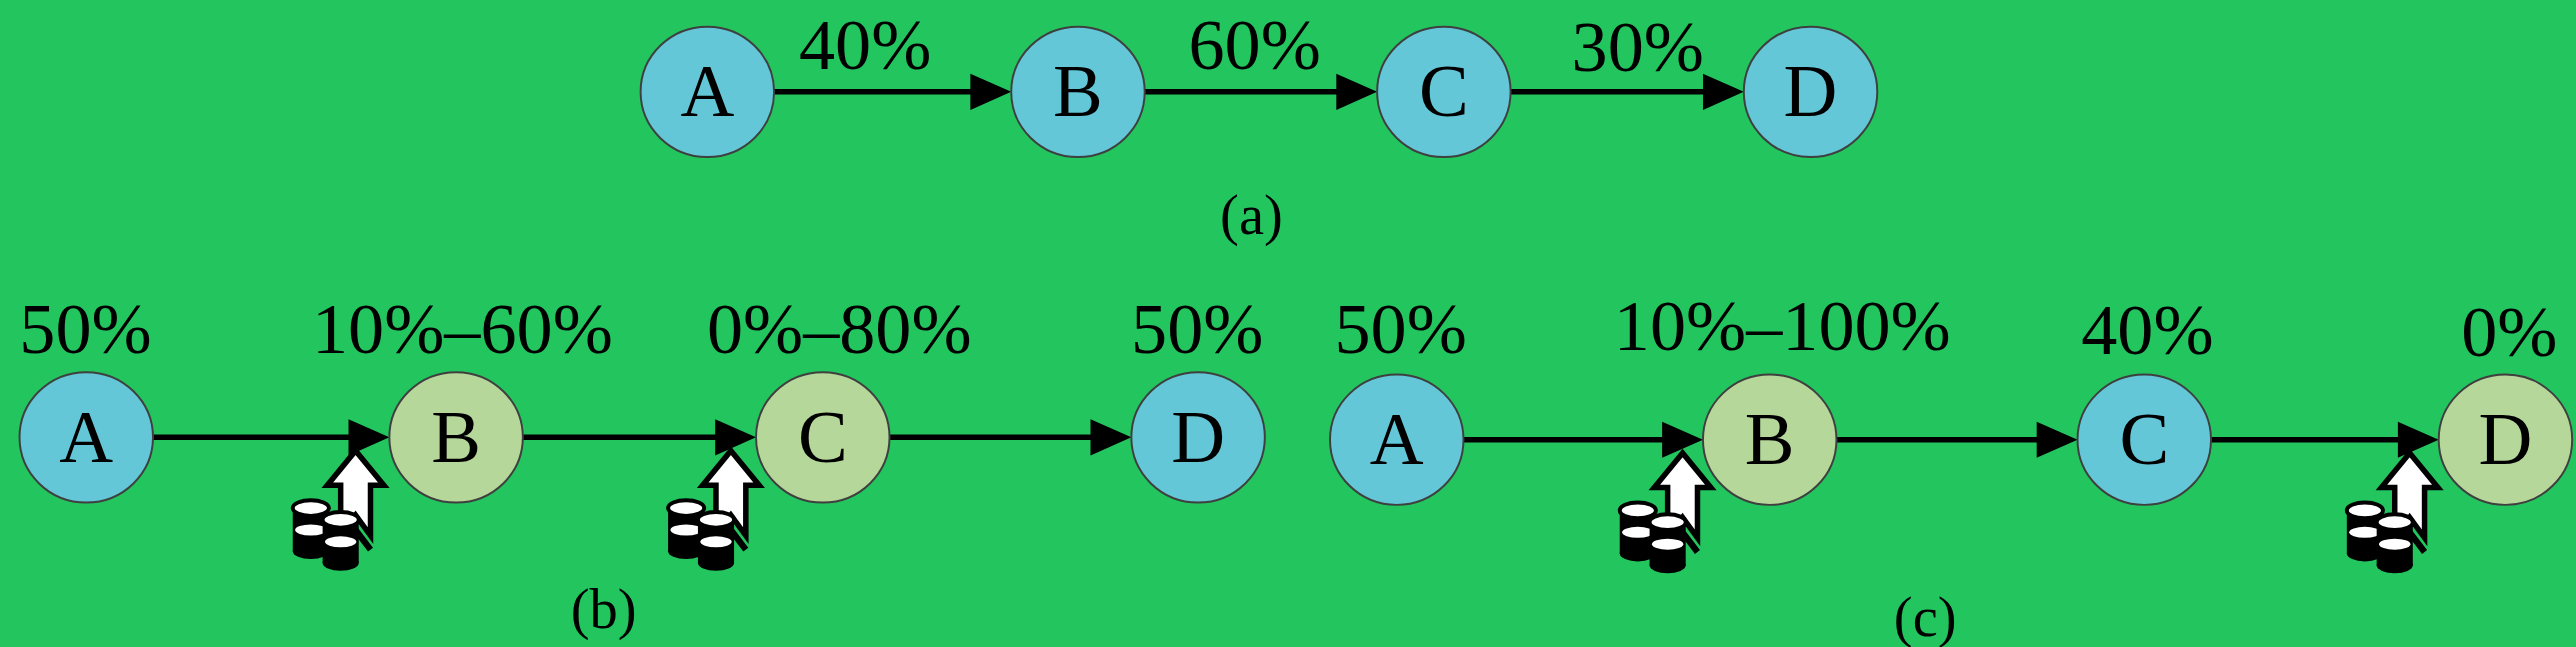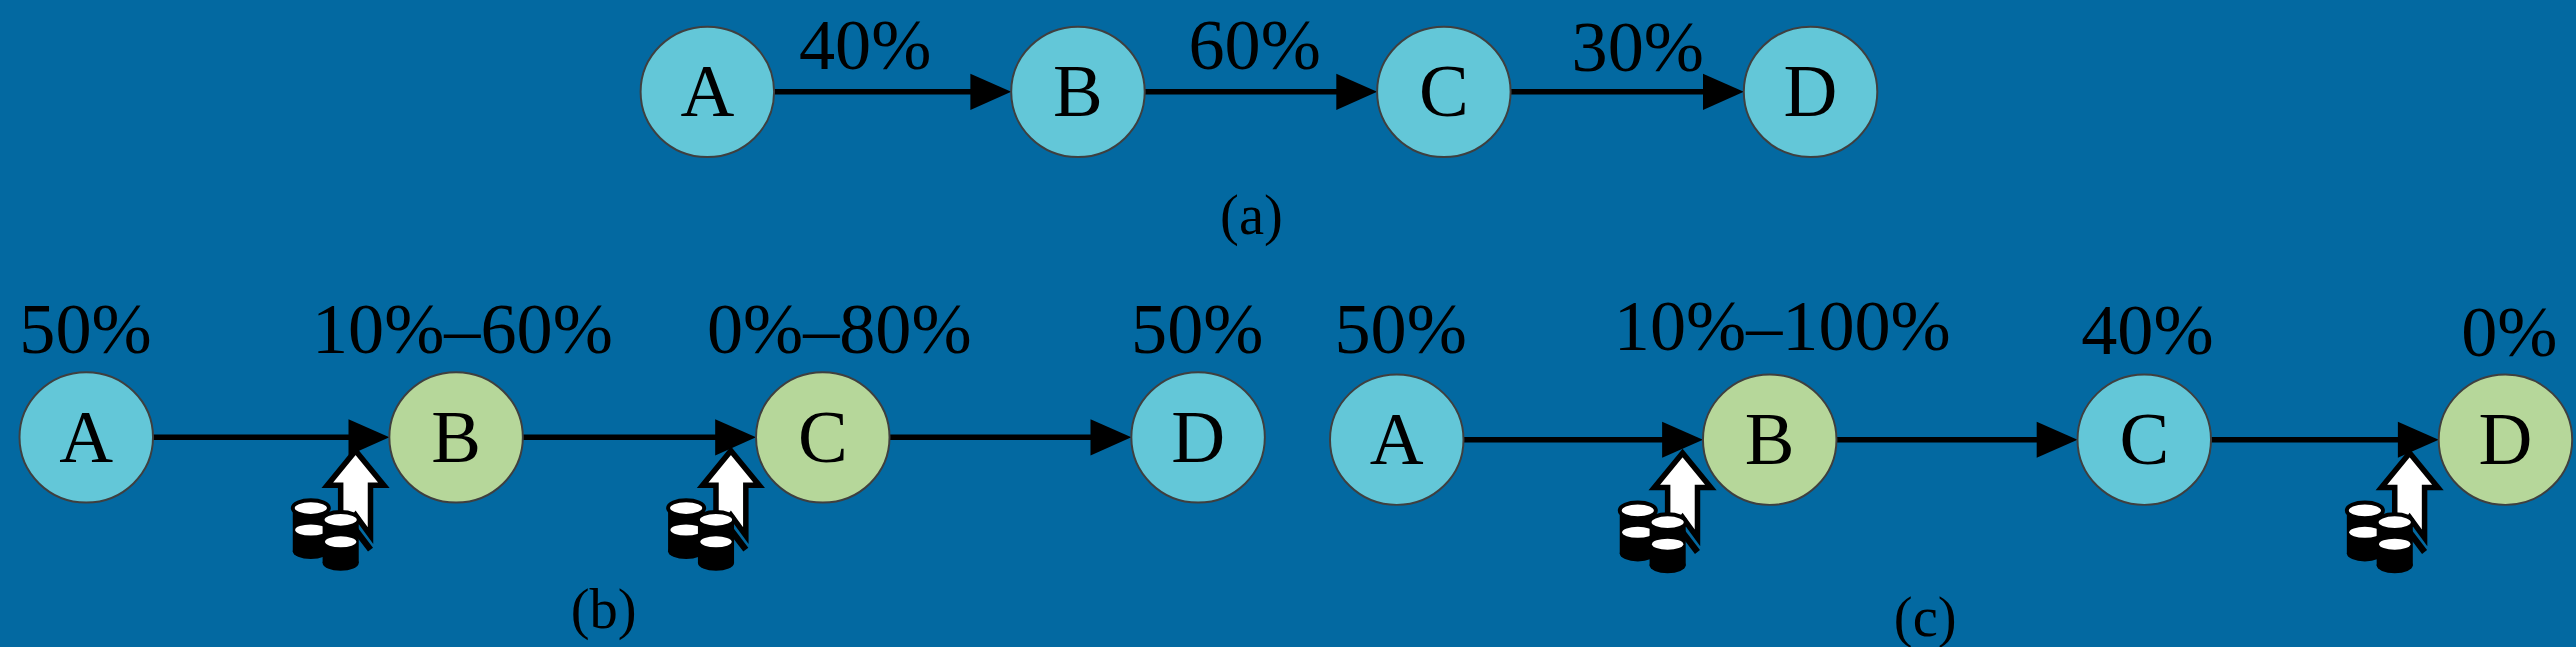--- a/index.html
+++ b/index.html
@@ -1,19 +1,19 @@
 <!DOCTYPE html>
 <html style="font-size:12.6px"><head>
 <meta charset="utf-8">
 <style>
   html,body{margin:0;padding:0;background:#ffffff;}
   .figure-wrap{
     position:relative;
     width:2576px;height:647px;
-    background:#0369a1;
+    background:#22c55e;
     font-family:"Liberation Serif", serif;
   }
   svg{display:block;}
   text{
     font-family:"Liberation Serif", serif;
     fill:#000000;
   }
   .node-letter{font-size:95px;}
   .pct-label{font-size:92px;}
   .edge-label{font-size:92px;}

